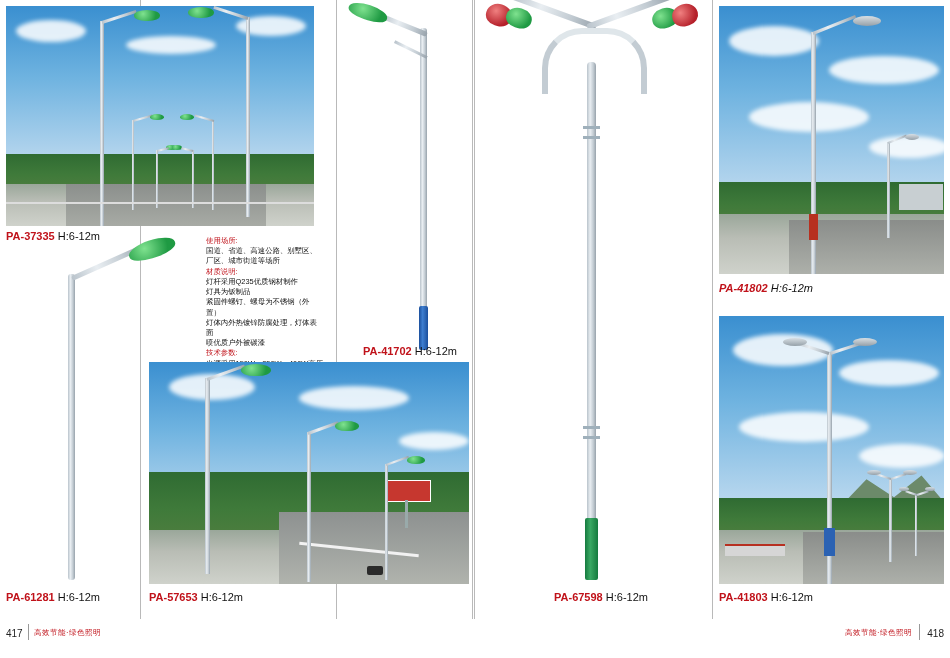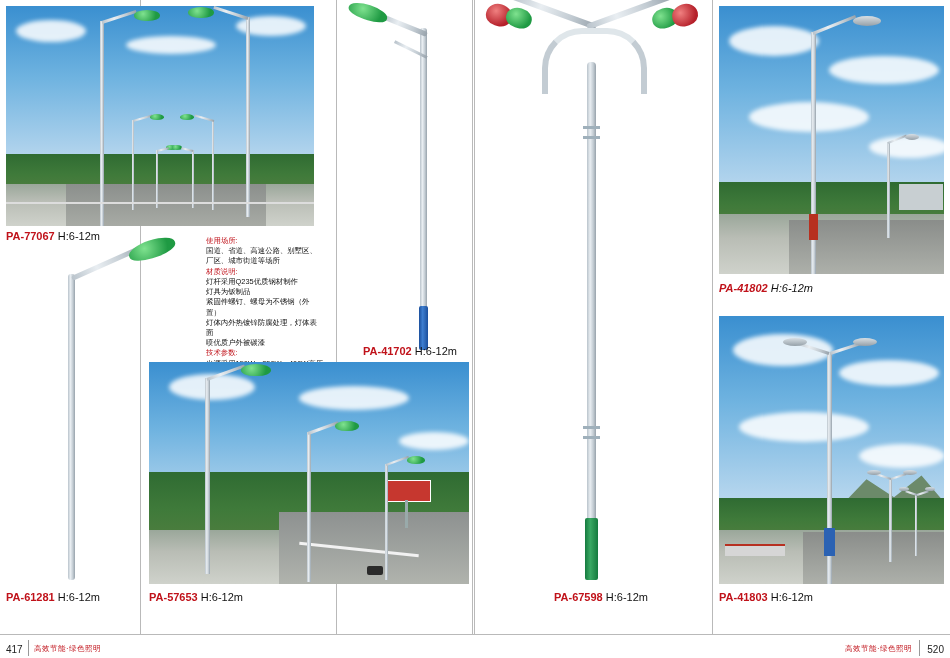--- a/index.html
+++ b/index.html
@@ -118,21 +118,21 @@
   }
   .spec .hdr {
     color: #c0121a;
     font-weight: normal;
   }
   .spec p { margin: 0; }
 
   
   .footer-bar {
     position: absolute;
-    left: 0; right: 0; bottom: 0;
+    left: 0; right: 0; bottom: 16px;
     height: 23px;
     background: #fff;
   }
   .pagenum {
     position: absolute;
     bottom: 3px;
     font-size: 10px;
     color: #222;
   }
   .footer-text {
@@ -197,21 +197,21 @@
       <div class="pole" style="left:1px; top:4px; width:12px; height:2px; transform:rotate(-14deg); transform-origin:left center;"></div>
     </div>
     <div class="lamp" style="left:186px; top:140px;">
       <div class="pole" style="left:0; top:4px; width:2px; height:58px;"></div>
       <div class="head-green" style="left:-20px; top:-1px; width:10px; height:5px;"></div>
       <div class="pole" style="left:-11px; top:4px; width:12px; height:2px; transform:rotate(14deg); transform-origin:right center;"></div>
     </div>
     <div style="position:absolute; left:0; top:196px; width:308px; height:2px; background:#ddd;"></div>
   </div>
   <div class="caption" style="left:6px; top:230px;">
-    <span class="code">PA-77067</span>
+    <span class="code">PA-37335</span>
     <span>H:6-12m</span>
   </div>
 
   <div class="lamp" style="left:20px; top:240px; width:120px; height:340px;">
     <div class="pole" style="left:48px; top:34px; width:7px; height:306px; border-radius:3px;"></div>
     <div class="pole" style="left:52px; top:36px; width:78px; height:5px; transform:rotate(-24deg); transform-origin:left center; border-radius:3px;"></div>
     <div class="head-green" style="left:108px; top:0px; width:48px; height:18px; transform:rotate(-18deg);"></div>
   </div>
   <div class="caption" style="left:6px; top:591px;">
     <span class="code">PA-61281</span>
@@ -377,16 +377,16 @@
     <span class="code">PA-41803</span>
     <span>H:6-12m</span>
   </div>
 
   <div class="footer-bar">
     <span class="pagenum" style="left:6px;">417</span>
     <span class="footer-sep" style="left:28px;"></span>
     <span class="footer-text" style="left:34px;">高效节能·绿色照明</span>
     <span class="footer-text" style="right:38px;">高效节能·绿色照明</span>
     <span class="footer-sep" style="right:30px;"></span>
-    <span class="pagenum" style="right:6px;">520</span>
+    <span class="pagenum" style="right:6px;">418</span>
   </div>
 
 </div>
 
 </body></html>

